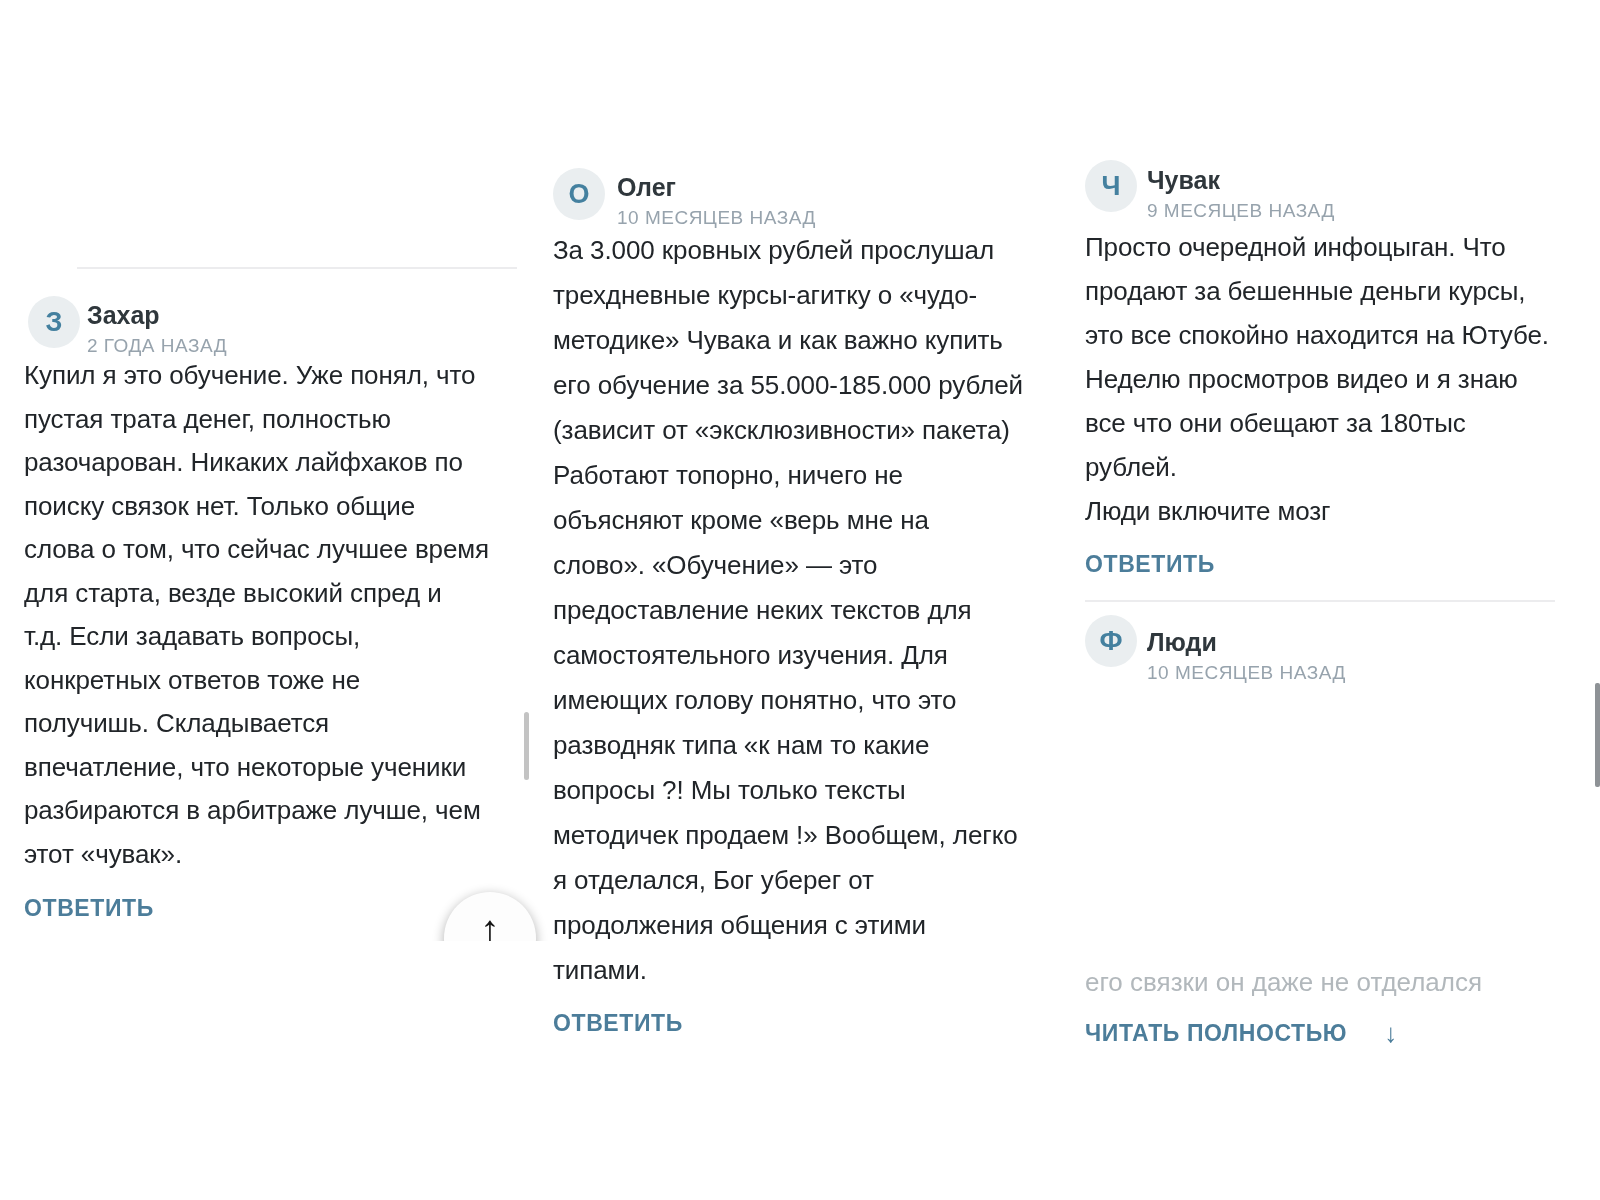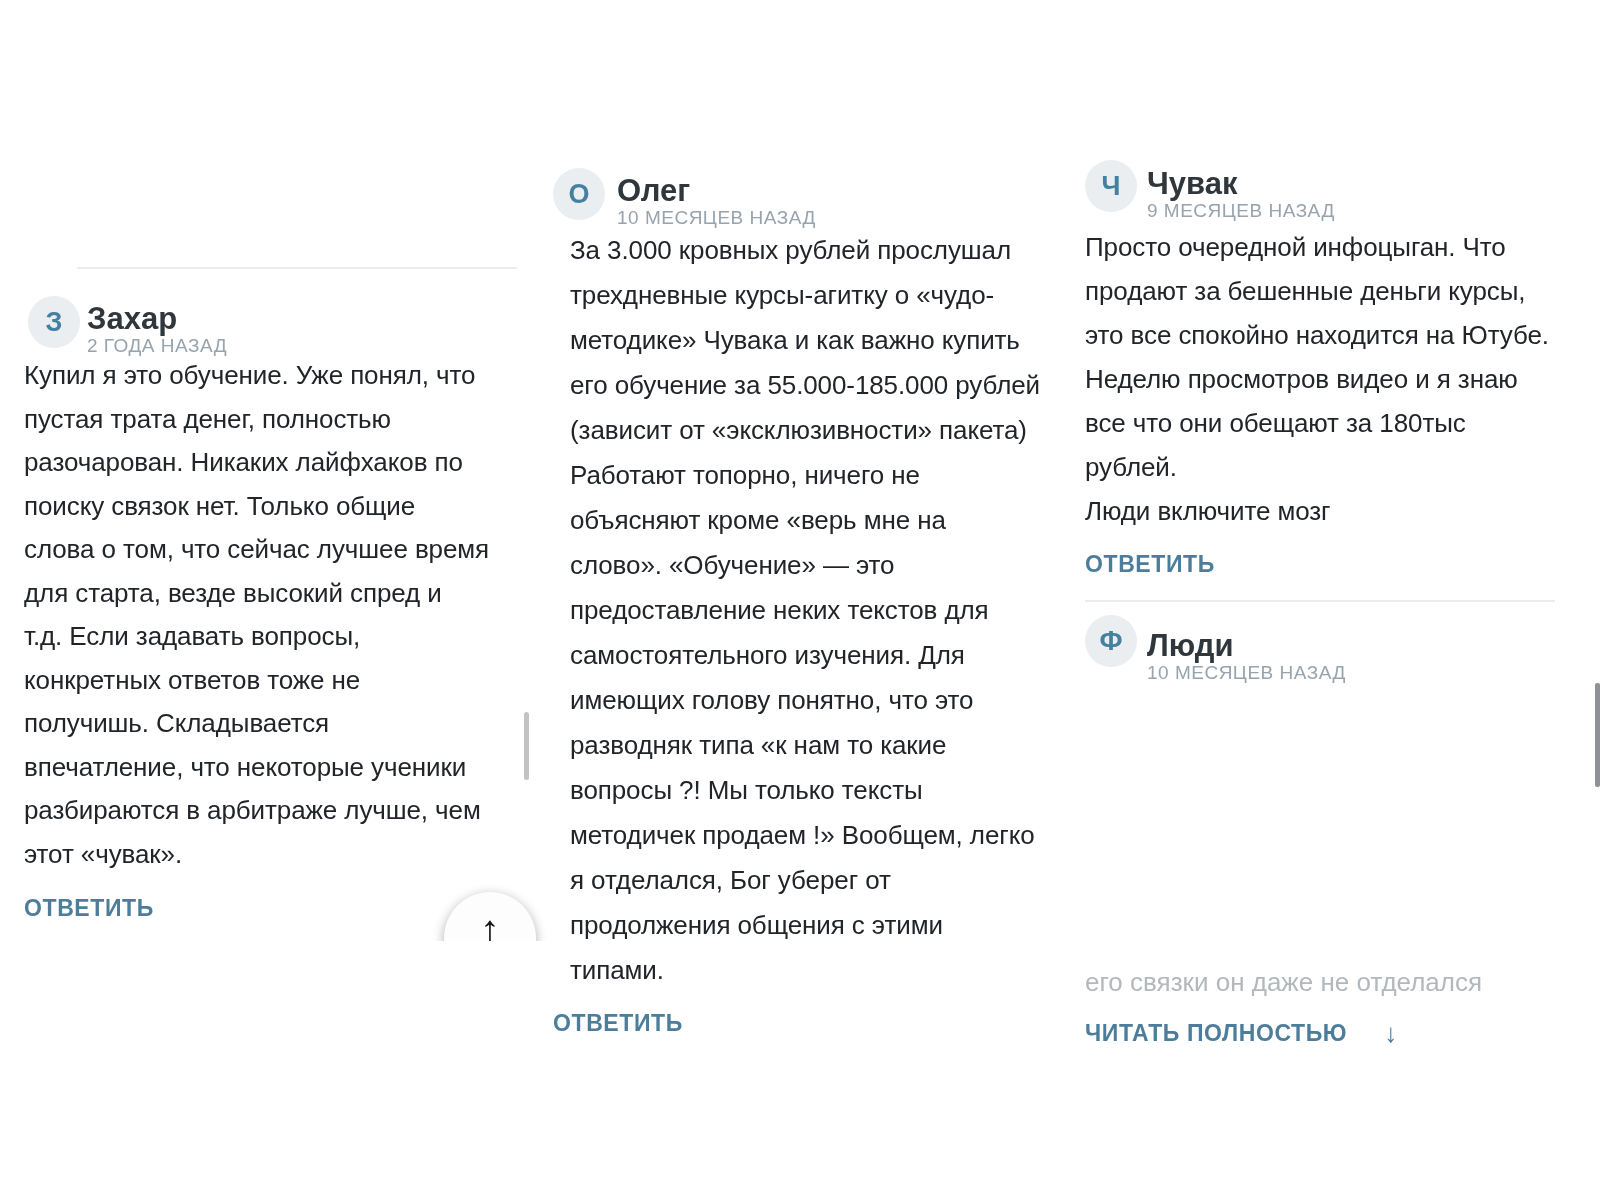--- a/index.html
+++ b/index.html
@@ -6,28 +6,28 @@
   .stage{
     position:relative;width:1600px;height:1200px;background:#ffffff;overflow:hidden;
     font-family:"Liberation Sans","DejaVu Sans",sans-serif;color:#212529;
   }
   .comment{position:absolute;}
   .avatar{
     position:absolute;width:52px;height:52px;border-radius:50%;
     background:#eaeef0;display:flex;align-items:center;justify-content:center;
   }
   .avatar span{font-size:27px;font-weight:700;color:#44809f;line-height:1;}
-  .author{position:absolute;font-size:31px;font-weight:700;color:#2f373c;line-height:1;}
+  .author{position:absolute;font-size:25px;font-weight:700;color:#2f373c;line-height:1;}
   .date{position:absolute;font-size:19px;color:#97a3ad;letter-spacing:.5px;line-height:1;}
   .body{
     position:absolute;font-size:26px;color:#212529;white-space:pre-line;
     letter-spacing:-0.1px;
   }
   .lh1{line-height:43.5px;}
-  .lh2{line-height:45px;margin-left:17px;}
+  .lh2{line-height:45px;}
   .lh3{line-height:44px;}
   .faded{position:absolute;font-size:26px;color:#b2b8bc;line-height:44px;white-space:pre;}
   .link{
     position:absolute;font-size:23px;font-weight:700;color:#4c7d9a;
     letter-spacing:.6px;line-height:1;cursor:pointer;text-decoration:none;
   }
   .readmore{display:flex;align-items:center;gap:37px;}
   .readmore .arrow{font-size:26px;font-weight:400;color:#4c7d9a;}
   .sep{position:absolute;height:2px;background:#ececee;}
   .scrolltop-clip{position:absolute;left:428px;top:878px;width:120px;height:63px;overflow:hidden;}

